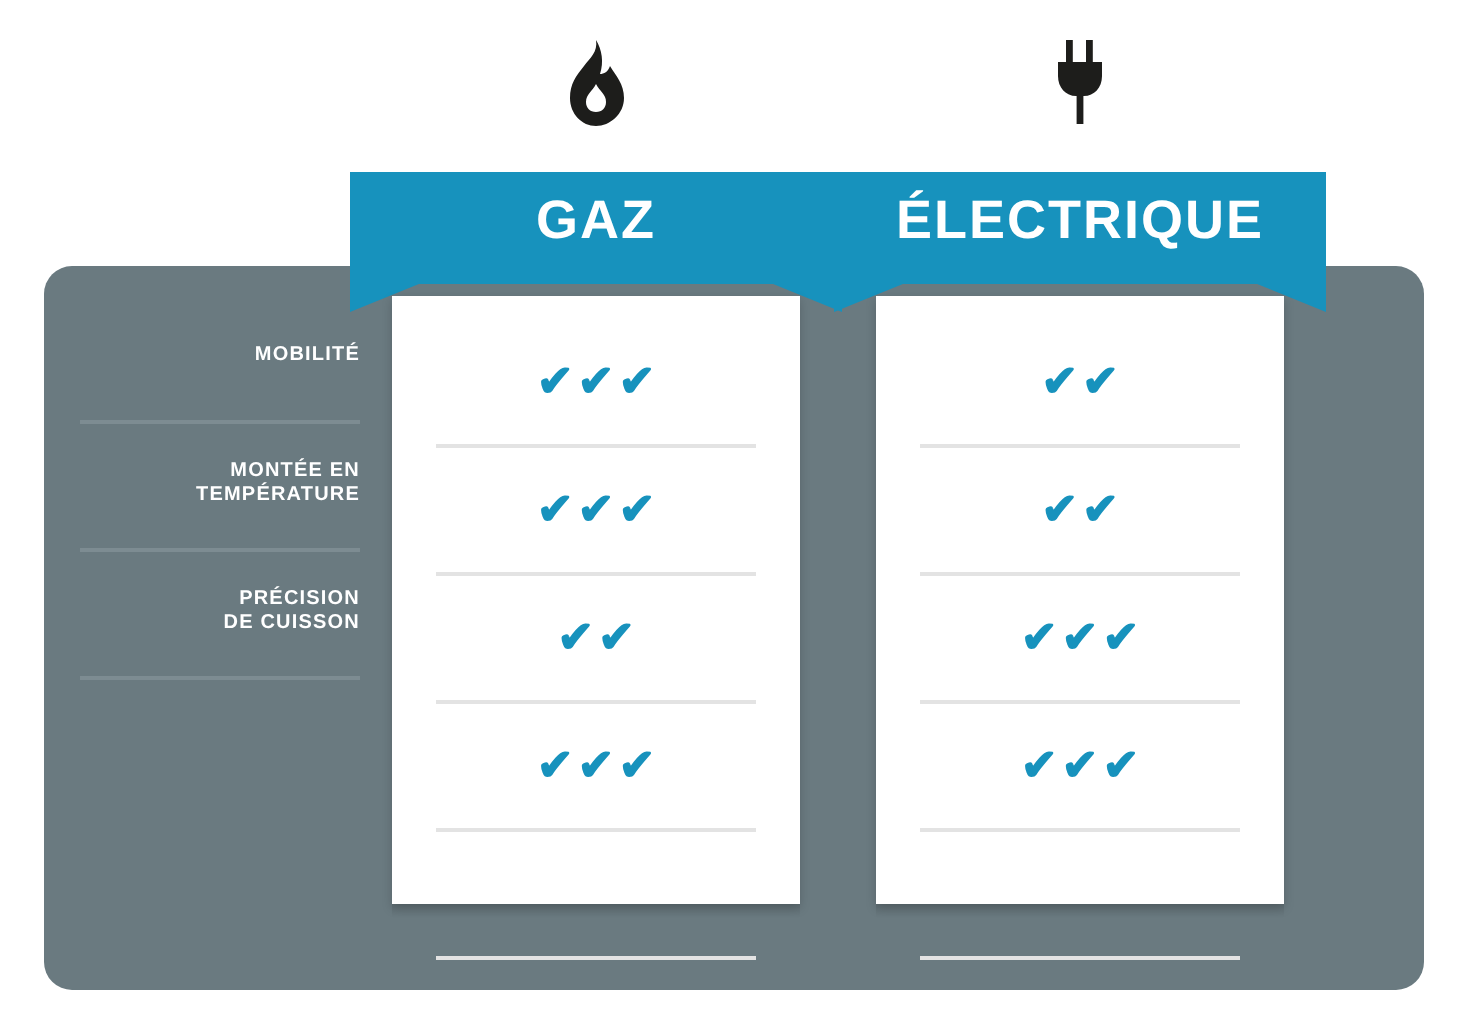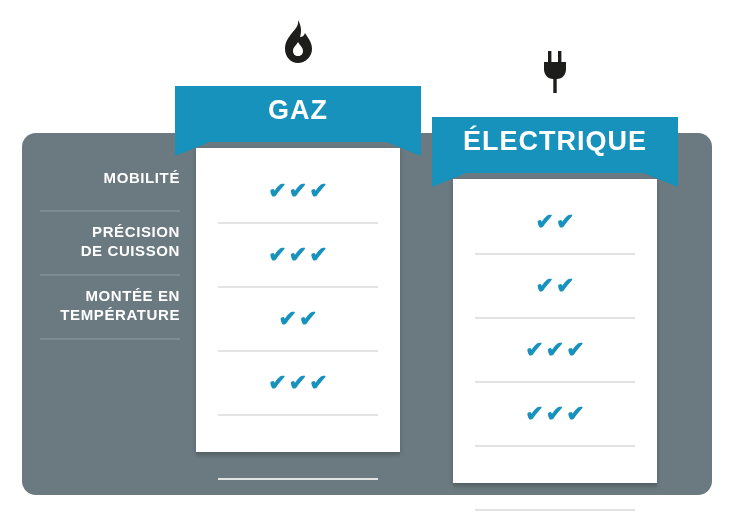--- a/index.html
+++ b/index.html
@@ -32,21 +32,21 @@
     border-radius: 14px;
   }
 
   
   .column {
     position: absolute;
     top: 86px;
     width: 246px;
   }
   .col-gaz  { left: 175px; }
-  .col-elec { left: 432px; margin-top: 31px; }
+  .col-elec { left: 417px; }
 
   
   .col-icon {
     position: absolute;
     top: -66px;
     left: 0;
     width: 246px;
     text-align: center;
     color: #1d1d1b;
     line-height: 1;
@@ -127,46 +127,46 @@
   .criterion {
     height: 62px;
     display: flex;
     align-items: center;
     justify-content: flex-end;
     border-bottom: 2px solid #7d8c92;
     text-align: right;
   }
   .criterion-label {
     color: #ffffff;
-    font-size: 15px;
+    font-size: 10px;
     font-weight: bold;
     letter-spacing: 0.6px;
     line-height: 1.25;
     padding-bottom: 2px;
     white-space: pre-line;
   }
 </style>
 </head>
 <body>
 
 <div class="stage">
 
   <div class="backdrop"></div>
 
   <div class="criteria">
     <div class="criterion">
       <span class="criterion-label">MOBILITÉ</span>
     </div>
     <div class="criterion">
+      <span class="criterion-label">MONTÉE EN
+TEMPÉRATURE</span>
+    </div>
+    <div class="criterion">
       <span class="criterion-label">PRÉCISION
 DE CUISSON</span>
-    </div>
-    <div class="criterion">
-      <span class="criterion-label">MONTÉE EN
-TEMPÉRATURE</span>
     </div>
   </div>
 
   <div class="column col-gaz">
     <div class="col-icon">
       <svg width="34" height="44" viewBox="0 0 34 44" aria-hidden="true">
         <path fill="#1d1d1b" d="M17 0c1 6-3 9-6 13-4 5-7 9-7 16 0 8 6 14 13 14s14-6 14-14c0-7-4-11-7-16-1 3-3 4-5 4 2-6 1-12-2-17zM17 36c-3 0-5-2-5-5 0-4 3-5 5-9 2 4 5 5 5 9 0 3-2 5-5 5z"></path>
       </svg>
     </div>
     <div class="banner">

